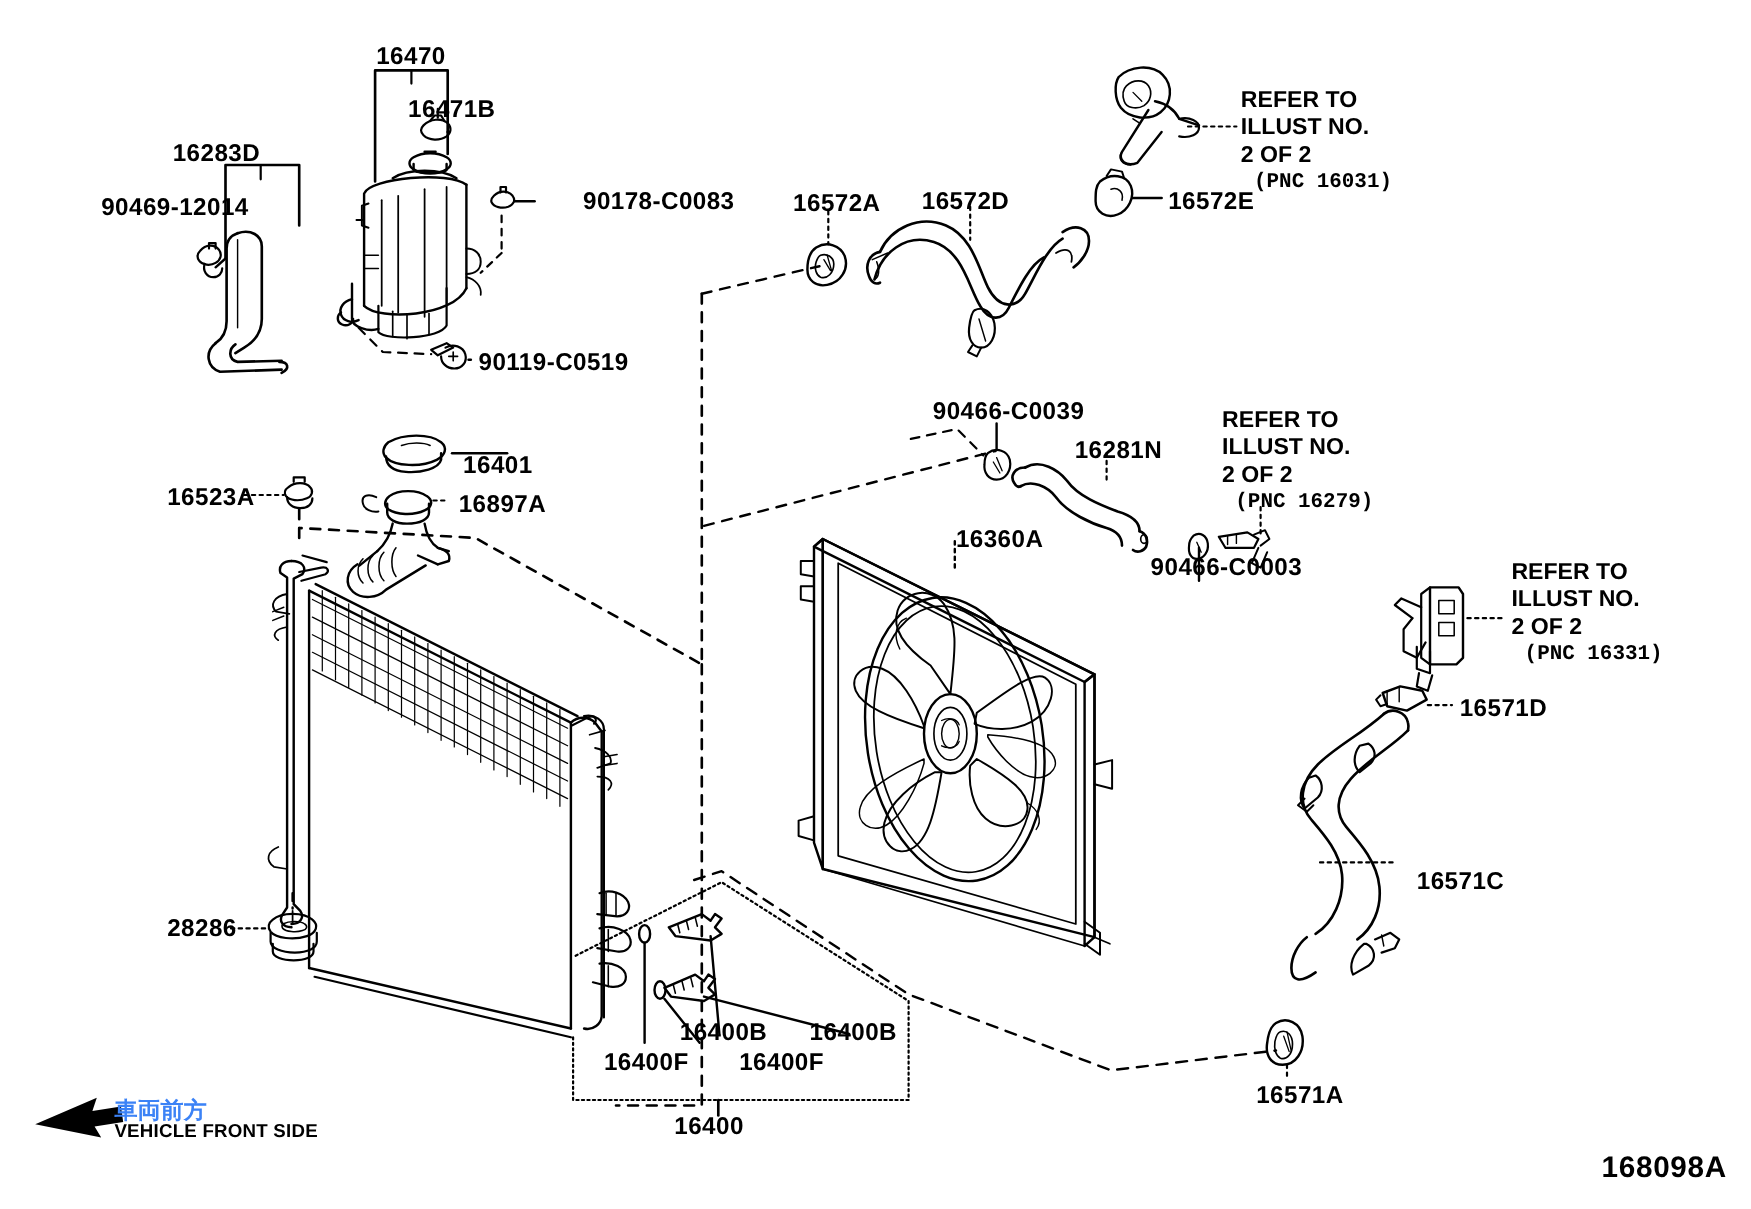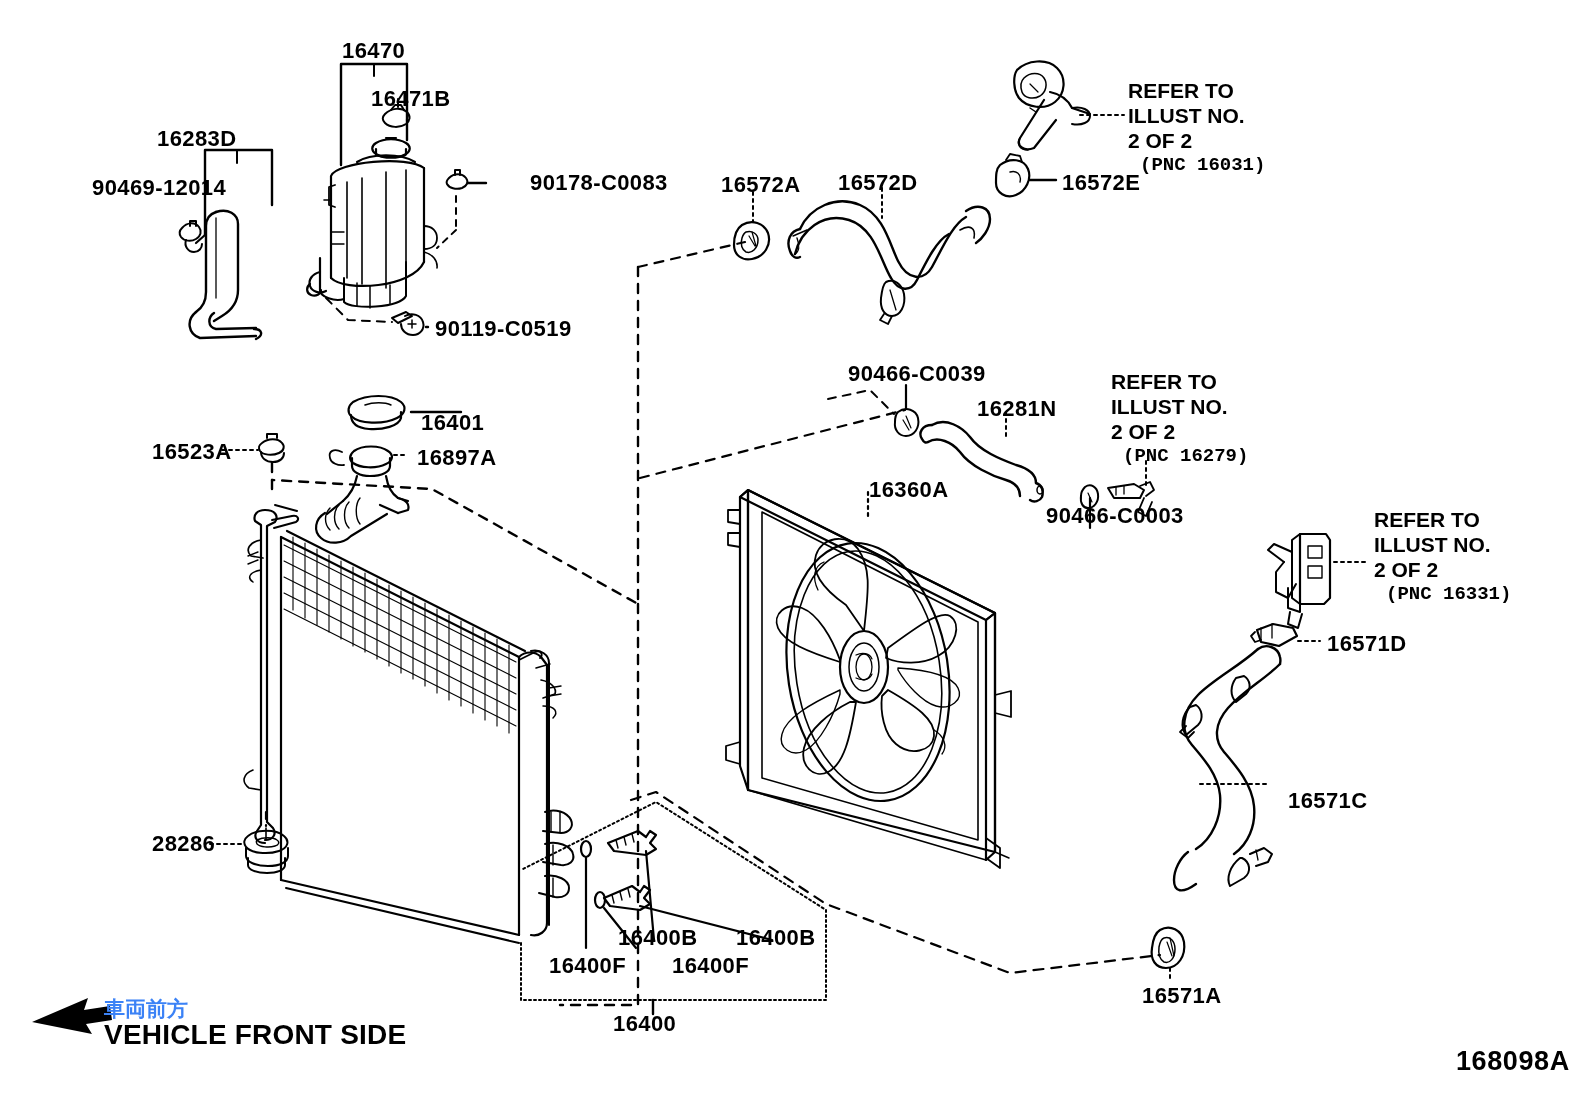--- a/index.html
+++ b/index.html
@@ -40,21 +40,21 @@
     font-family:"DejaVu Sans",sans-serif;
     font-weight:700;
     font-size:21px;
     color:#3b82f6;
     white-space:nowrap;
   }
   .en{
     position:absolute;
     font-family:"Liberation Sans","DejaVu Sans",sans-serif;
     font-weight:700;
-    font-size:28px;
+    font-size:17px;
     color:#000;
     white-space:nowrap;
     letter-spacing:0.2px;
   }
   .sheetcode{
     position:absolute;
     font-family:"Liberation Sans","DejaVu Sans",sans-serif;
     font-weight:700;
     font-size:27px;
     color:#000;

